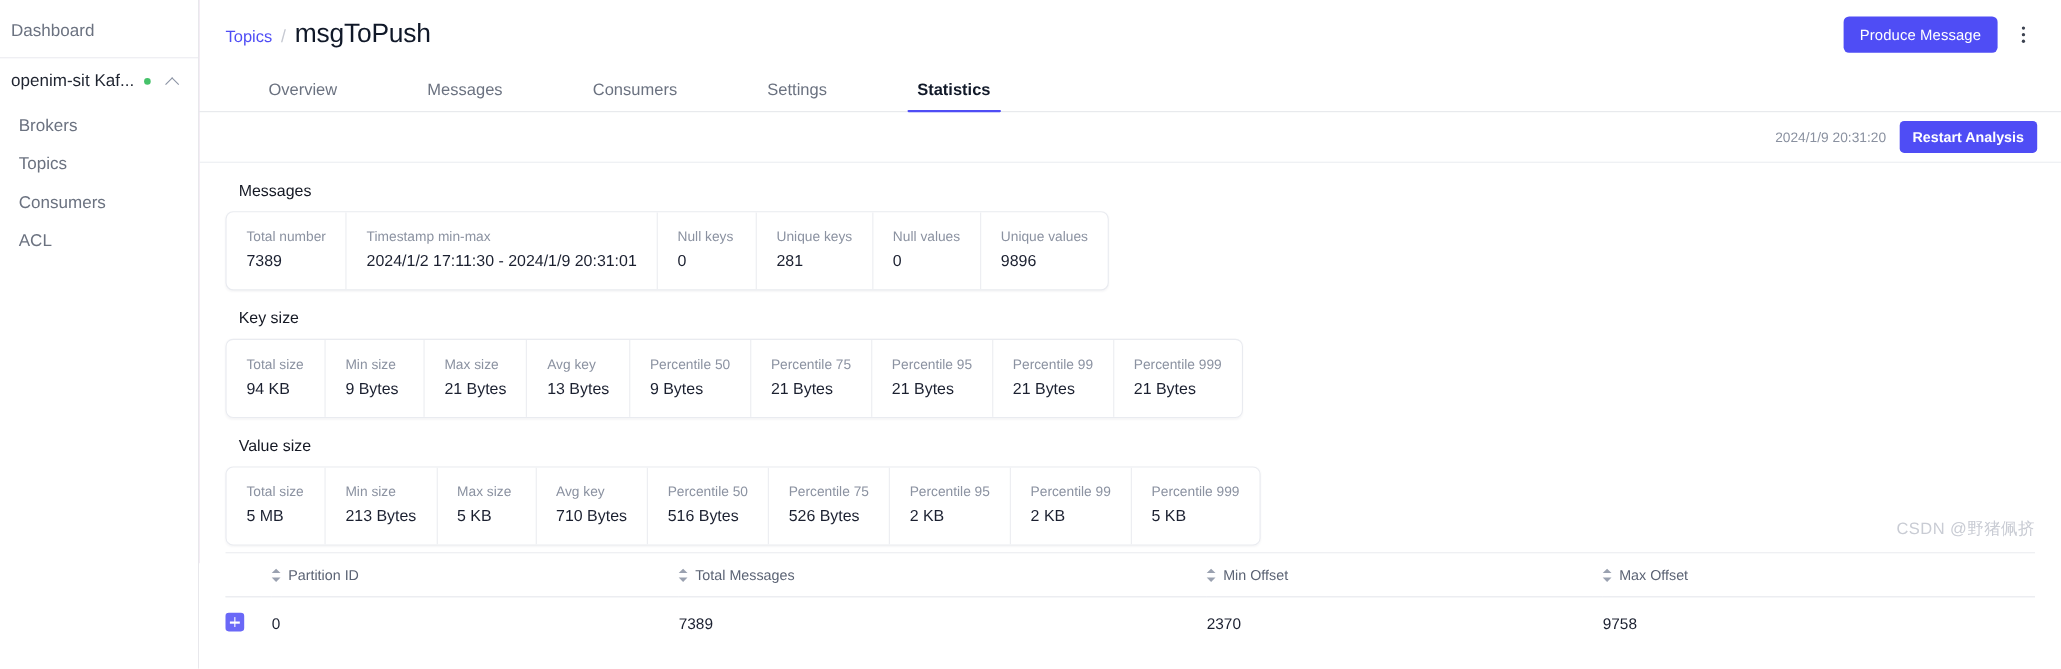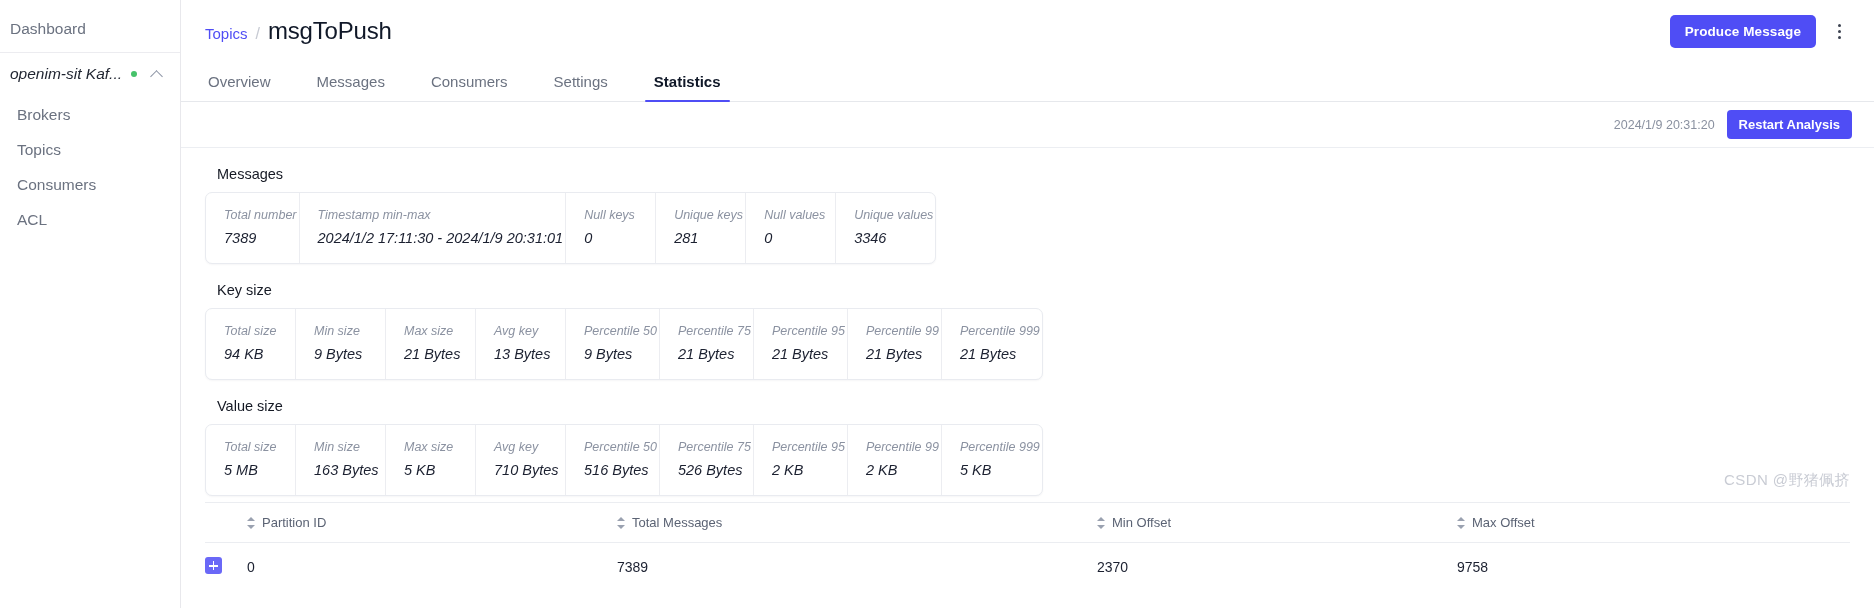--- a/index.html
+++ b/index.html
@@ -43,21 +43,20 @@
   .cluster-row {
     display: flex;
     align-items: center;
     padding: 12px 10px 10px 10px;
     cursor: pointer;
   }
   .cluster-name {
     font-size: 15.5px;
     color: #1f2430;
     white-space: nowrap;
-    font-style: italic;
   }
   .cluster-dot {
     width: 6px; height: 6px;
     border-radius: 50%;
     background: #46c26a;
     margin-left: 9px;
     flex: 0 0 auto;
   }
   .chevron-up {
     margin-left: 14px;
@@ -119,21 +118,21 @@
     font-size: 24px;
     color: #101828;
     font-weight: 500;
     letter-spacing: -0.2px;
   }
   .topbar-spacer { flex: 1; }
   .btn-primary {
     background: #4f4df5;
     color: #ffffff;
     font-size: 13.5px;
-    font-weight: bold;
+    font-weight: normal;
     border: none;
     border-radius: 5px;
     padding: 9px 15px;
     cursor: pointer;
     letter-spacing: 0.1px;
     font-family: "Liberation Sans", sans-serif;
   }
   .kebab {
     width: 26px;
     height: 26px;
@@ -162,20 +161,21 @@
     height: 40px;
   }
   .tab {
     font-size: 15px;
     color: #6b7280;
     padding: 0 3px 11px 3px;
     margin-right: 40px;
     cursor: pointer;
     position: relative;
     white-space: nowrap;
+    margin-left: 36px;
   }
   .tab.active {
     color: #101828;
     font-weight: bold;
   }
   .tab.active::after {
     content: "";
     position: absolute;
     left: -6px; right: -6px;
     bottom: -1px;
@@ -228,25 +228,24 @@
     display: flex;
     background: #ffffff;
     border: 1px solid #e9ebf0;
     border-radius: 7px;
     box-shadow: 0 1px 2px rgba(16,24,40,0.04);
     overflow: hidden;
     width: fit-content;
     max-width: 100%;
   }
   .stat-cell {
-    padding: 14px 2px 15px 18px;
+    padding: 14px 18px 15px 18px;
     border-right: 1px solid #ecedf1;
     min-width: 90px;
     white-space: nowrap;
-    font-style: italic;
   }
   .stat-cell:last-child { border-right: none; }
   .stat-label {
     font-size: 12.5px;
     color: #8b92a1;
     line-height: 17px;
     margin-bottom: 4px;
   }
   .stat-value {
     font-size: 14.5px;
@@ -430,21 +429,21 @@
           <div class="stat-cell">
             <div class="stat-label">Unique keys</div>
             <div class="stat-value">281</div>
           </div>
           <div class="stat-cell">
             <div class="stat-label">Null values</div>
             <div class="stat-value">0</div>
           </div>
           <div class="stat-cell">
             <div class="stat-label">Unique values</div>
-            <div class="stat-value">3346</div>
+            <div class="stat-value">9896</div>
           </div>
         </div>
       </div>
 
       <div class="section">
         <div class="section-title">Key size</div>
         <div class="stat-strip">
           <div class="stat-cell">
             <div class="stat-label">Total size</div>
             <div class="stat-value">94 KB</div>
@@ -486,21 +485,21 @@
 
       <div class="section">
         <div class="section-title">Value size</div>
         <div class="stat-strip">
           <div class="stat-cell">
             <div class="stat-label">Total size</div>
             <div class="stat-value">5 MB</div>
           </div>
           <div class="stat-cell">
             <div class="stat-label">Min size</div>
-            <div class="stat-value">163 Bytes</div>
+            <div class="stat-value">213 Bytes</div>
           </div>
           <div class="stat-cell">
             <div class="stat-label">Max size</div>
             <div class="stat-value">5 KB</div>
           </div>
           <div class="stat-cell">
             <div class="stat-label">Avg key</div>
             <div class="stat-value">710 Bytes</div>
           </div>
           <div class="stat-cell">

